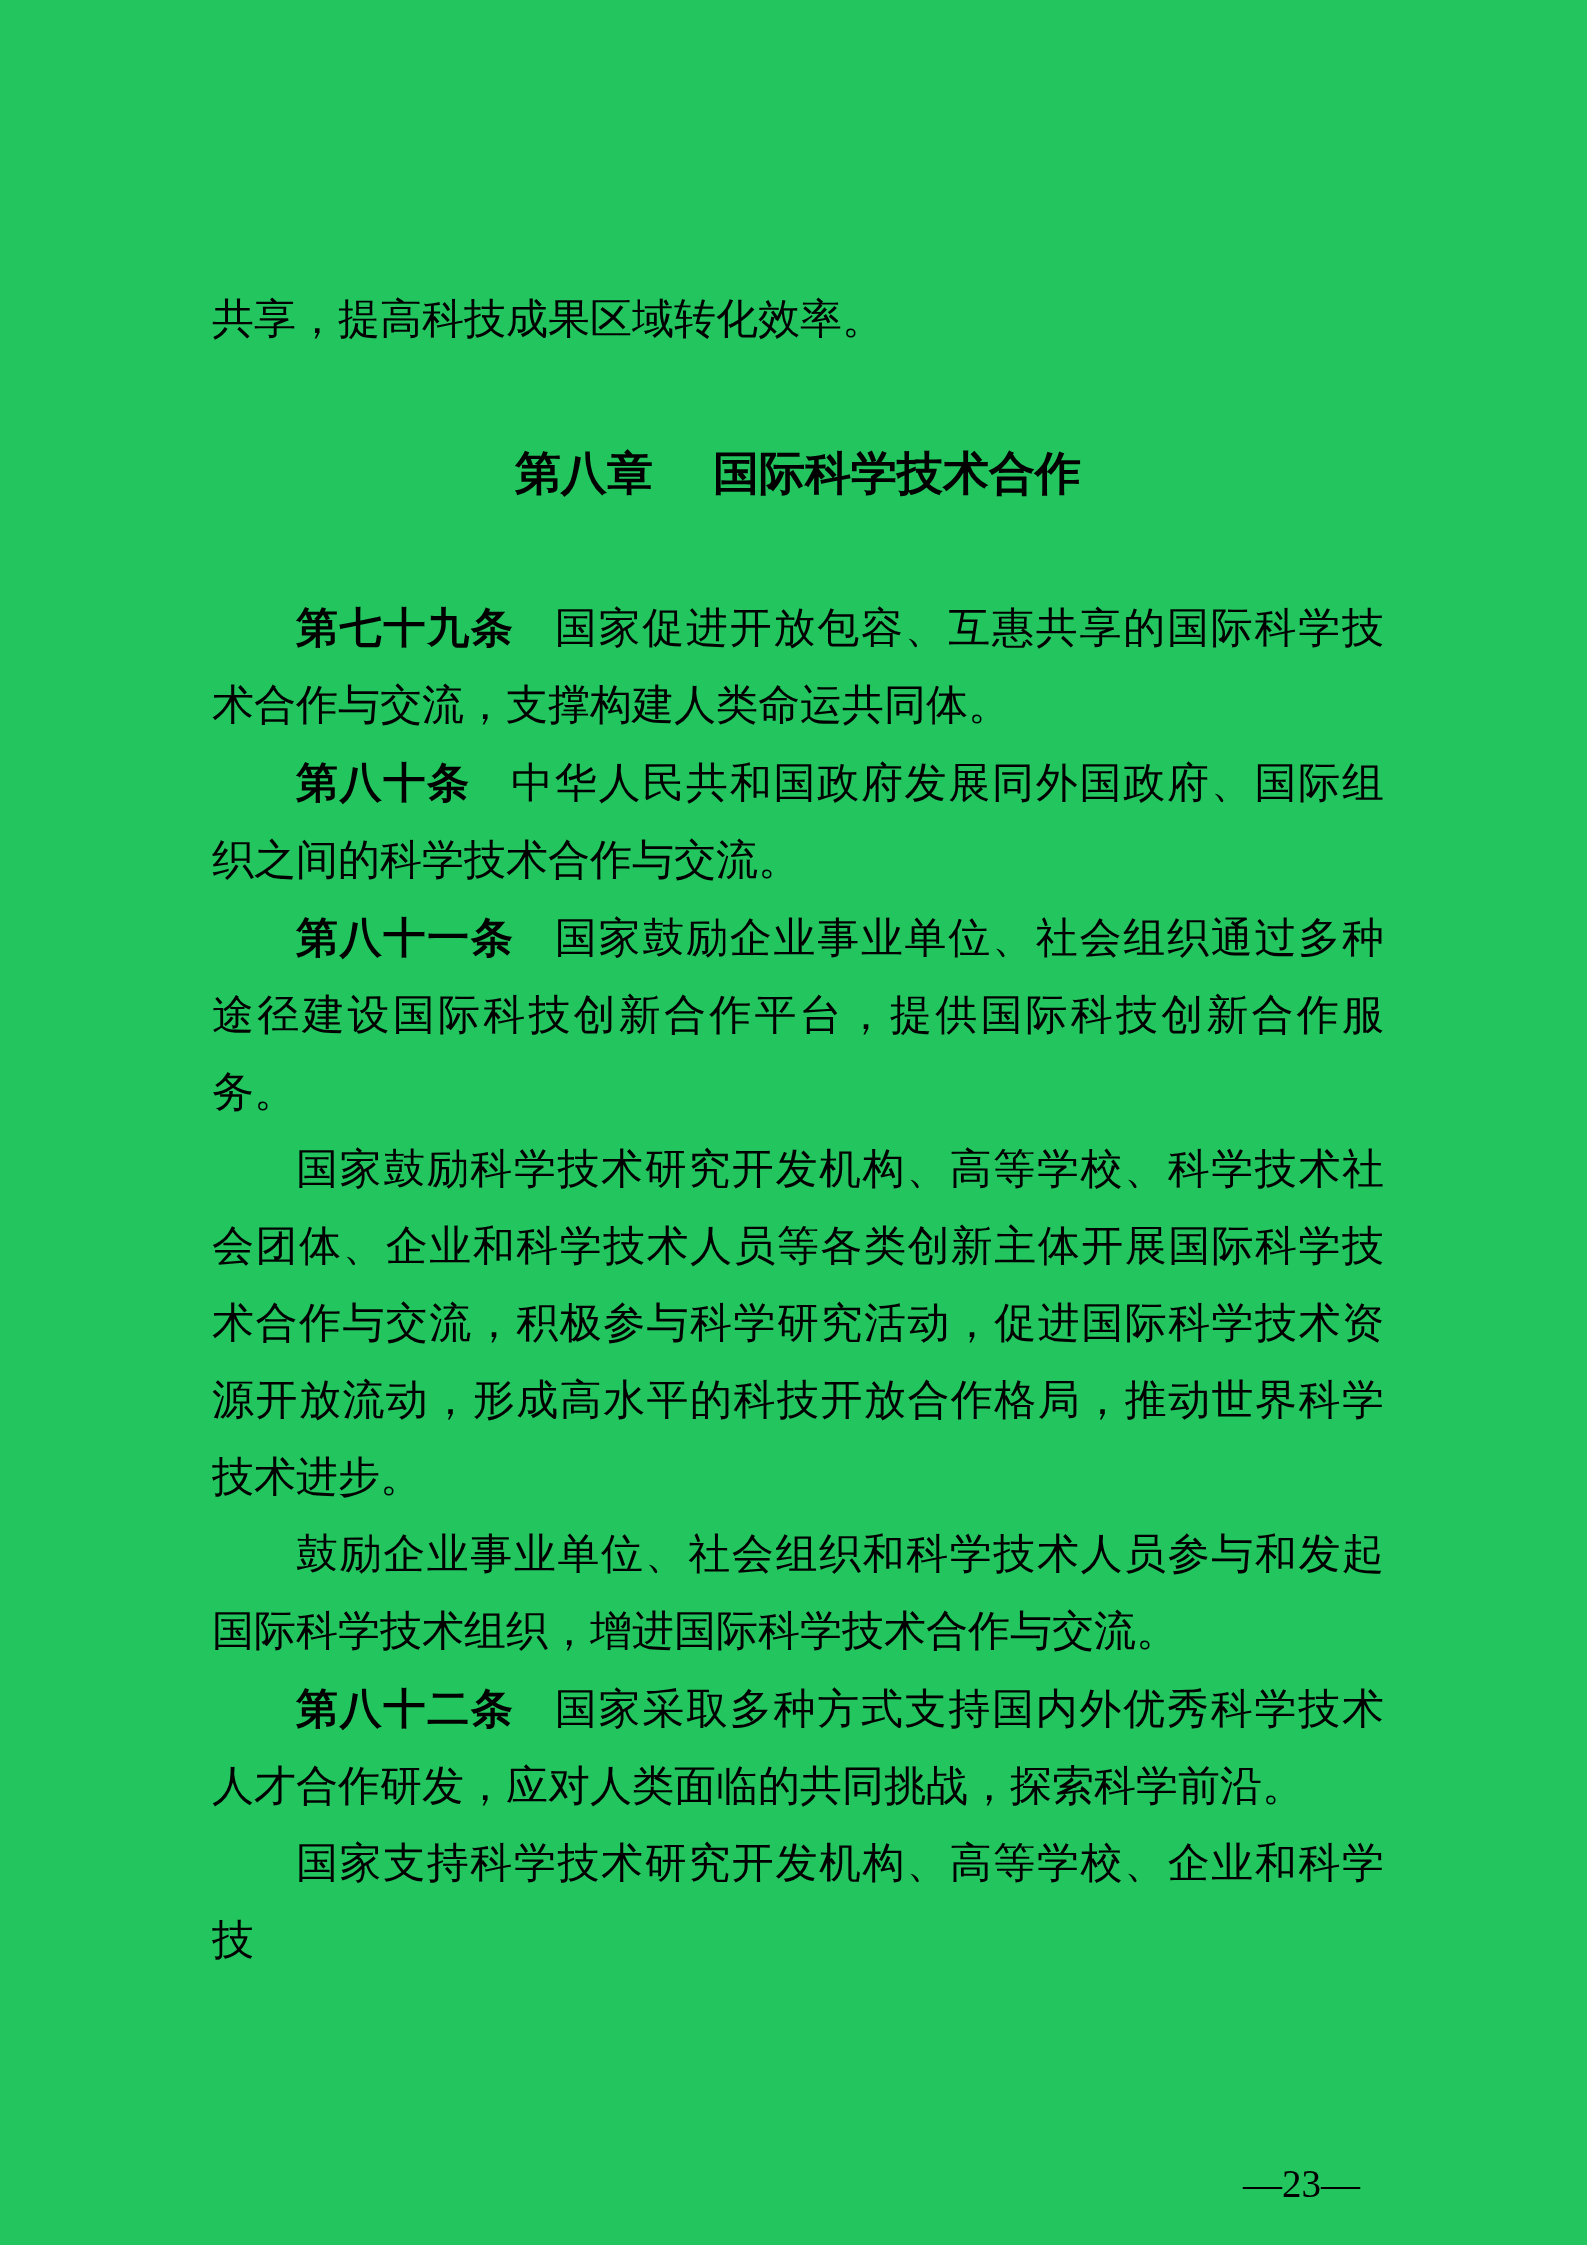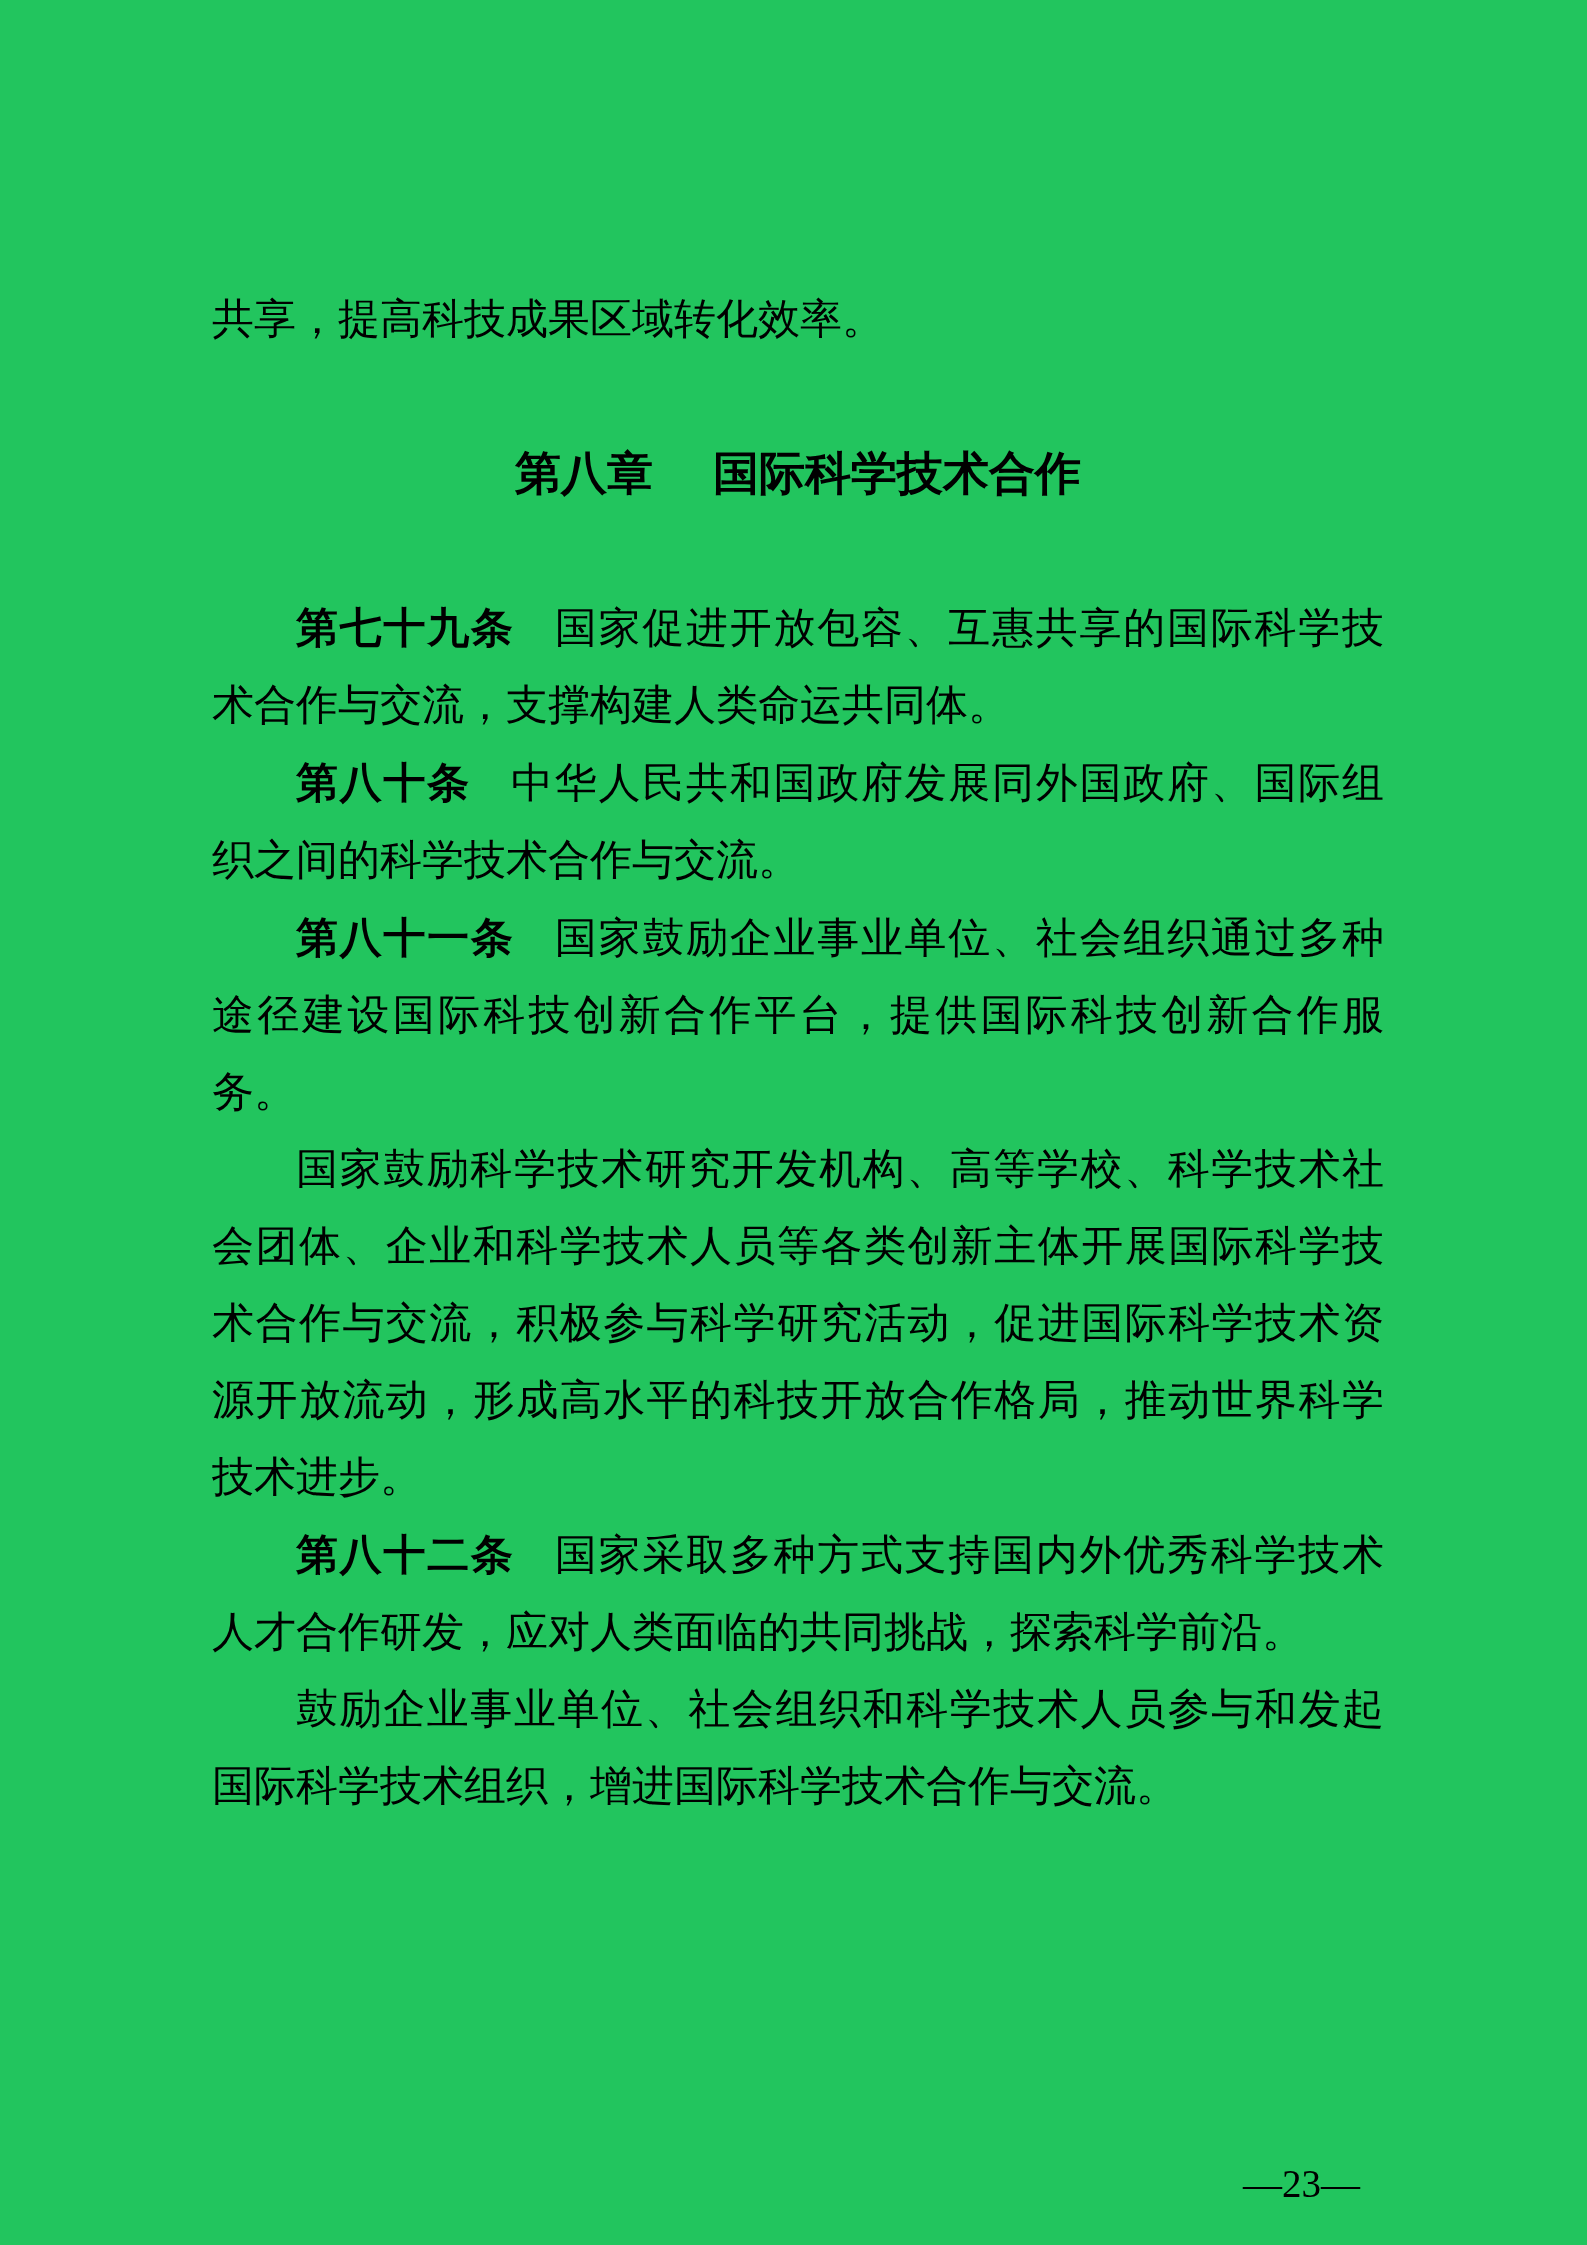--- a/index.html
+++ b/index.html
@@ -78,24 +78,25 @@
     <h2 class="chapter"><span>第八章</span><span class="chapter-title">国际科学技术合作</span></h2>
 
     <p class="para indent"><span class="lead">第七十九条</span><span>国家促进开放包容、互惠共享的国际科学技术合作与交流，支撑构建人类命运共同体。</span></p>
 
     <p class="para indent"><span class="lead">第八十条</span><span>中华人民共和国政府发展同外国政府、国际组织之间的科学技术合作与交流。</span></p>
 
     <p class="para indent"><span class="lead">第八十一条</span><span>国家鼓励企业事业单位、社会组织通过多种途径建设国际科技创新合作平台，提供国际科技创新合作服务。</span></p>
 
     <p class="para indent">国家鼓励科学技术研究开发机构、高等学校、科学技术社会团体、企业和科学技术人员等各类创新主体开展国际科学技术合作与交流，积极参与科学研究活动，促进国际科学技术资源开放流动，形成高水平的科技开放合作格局，推动世界科学技术进步。</p>
 
+    <p class="para indent">鼓励企业事业单位、社会组织和科学技术人员参与和发起国际科学技术组织，增进国际科学技术合作与交流。</p>
+
     <p class="para indent"><span class="lead">第八十二条</span><span>国家采取多种方式支持国内外优秀科学技术人才合作研发，应对人类面临的共同挑战，探索科学前沿。</span></p>
 
-    <p class="para indent">鼓励企业事业单位、社会组织和科学技术人员参与和发起国际科学技术组织，增进国际科学技术合作与交流。</p>
-
+    <p class="para indent">国家支持科学技术研究开发机构、高等学校、企业和科学技</p>
 
   </main>
 
   <footer>
     <div class="page-number">—23—</div>
   </footer>
 
 </div>
 
 </body></html>

